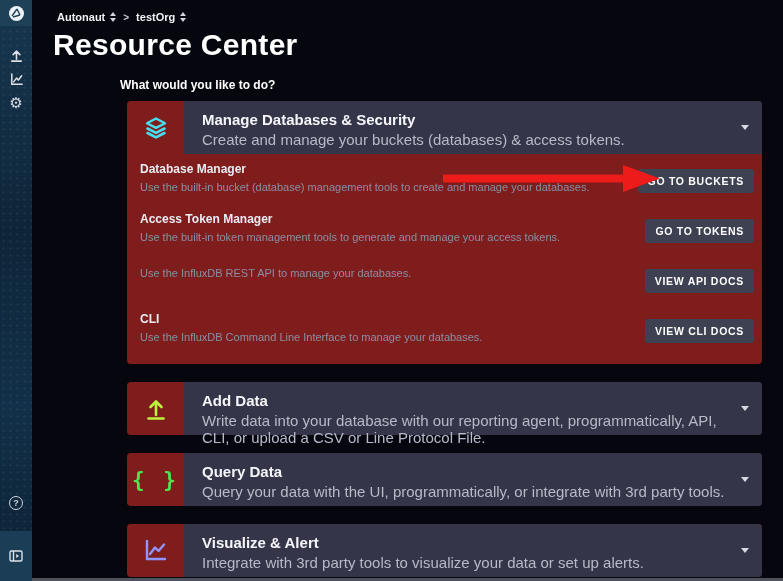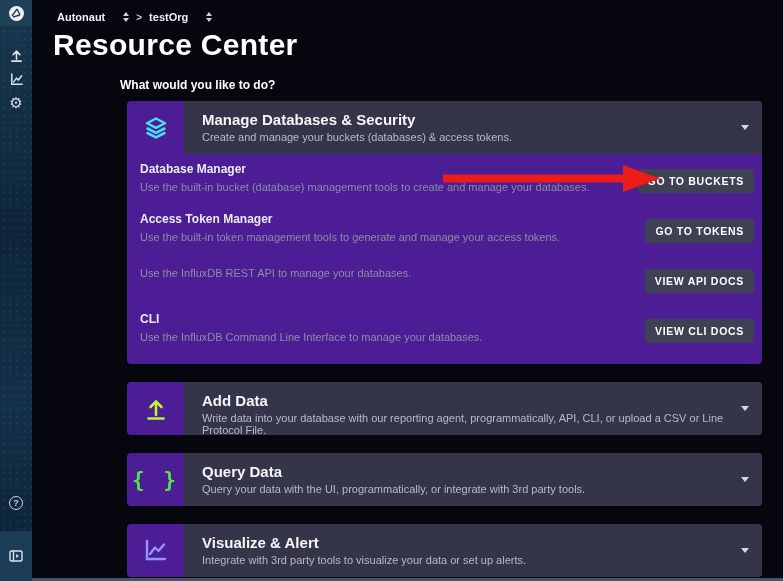--- a/index.html
+++ b/index.html
@@ -37,49 +37,49 @@
   }
 
   
   .content { position:absolute; left:32px; top:0; width:751px; height:581px; }
 
   .breadcrumb {
     padding:8px 0 0 25px; height:26px;
     display:flex; align-items:center; gap:7px;
     font-size:11px; font-weight:bold; color:#eef1f6;
   }
-  .crumb { display:flex; align-items:center; gap:18px; cursor:pointer; }
+  .crumb { display:flex; align-items:center; gap:5px; cursor:pointer; }
   .sort-carets { display:flex; flex-direction:column; gap:2px; }
   .sort-carets .up {
     width:0; height:0; border-left:3.5px solid transparent; border-right:3.5px solid transparent;
     border-bottom:4px solid #cfd4de;
   }
   .sort-carets .down {
     width:0; height:0; border-left:3.5px solid transparent; border-right:3.5px solid transparent;
     border-top:4px solid #cfd4de;
   }
   .crumb-sep { color:#c7ccd6; font-size:10px; font-weight:bold; }
 
   .page-title { margin:2px 0 16px 21px; font-size:30px; line-height:34px; font-weight:800; letter-spacing:0.3px; color:#ffffff; }
   .prompt { margin:8px 0 9px 88px; font-size:12px; font-weight:bold; color:#ffffff; }
 
   .cards { margin-left:95px; width:635px; }
 
-  .card { background:#4c1d95; border-radius:4px; position:relative; }
+  .card { background:#7f1d1d; border-radius:4px; position:relative; }
   .card + .card { margin-top:18px; }
 
   .card-header { display:flex; height:53px; cursor:pointer; }
   .icon-cell { width:57px; display:flex; align-items:center; justify-content:center; flex:0 0 57px; }
   .header-main {
     flex:1; background:#343548; padding:10px 30px 0 18px; position:relative;
     border-radius:0 4px 4px 0;
   }
   .card.expanded .header-main { border-radius:0 4px 0 0; }
   .hdr-title { font-size:15px; font-weight:bold; color:#f5f6fa; line-height:17px; }
-  .hdr-sub { font-size:11px; color:#b6bac9; margin-top:3px; }
+  .hdr-sub { font-size:15px; color:#b6bac9; margin-top:3px; }
   .caret-down {
     position:absolute; right:13px; top:24px;
     width:0; height:0; border-left:4.5px solid transparent; border-right:4.5px solid transparent;
     border-top:5px solid #d6d9e2;
   }
 
   .card-body { padding-bottom:10px; }
   .card-row { position:relative; height:50px; padding:8px 120px 0 13px; }
   .row-title { font-size:12px; font-weight:bold; color:#e9ebf2; line-height:14px; }
   .row-sub { font-size:11px; color:#898fa5; margin-top:5px; }

